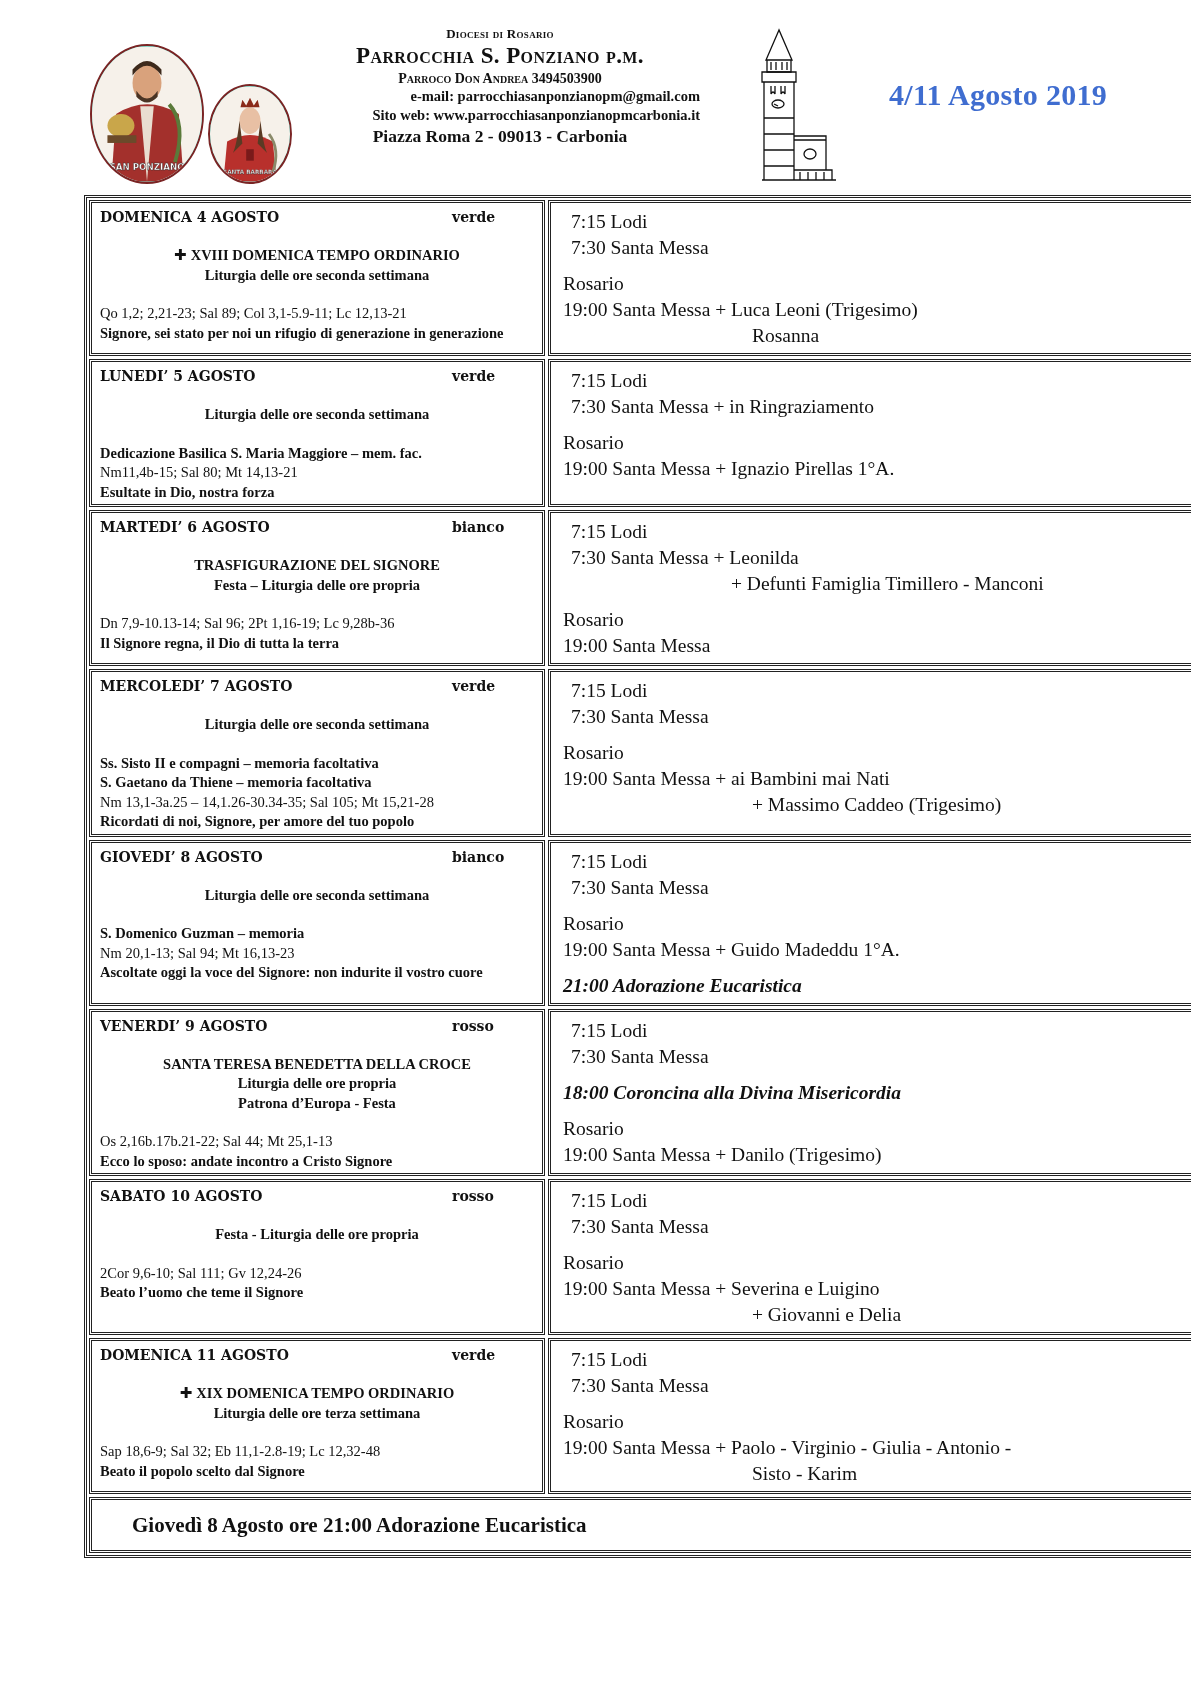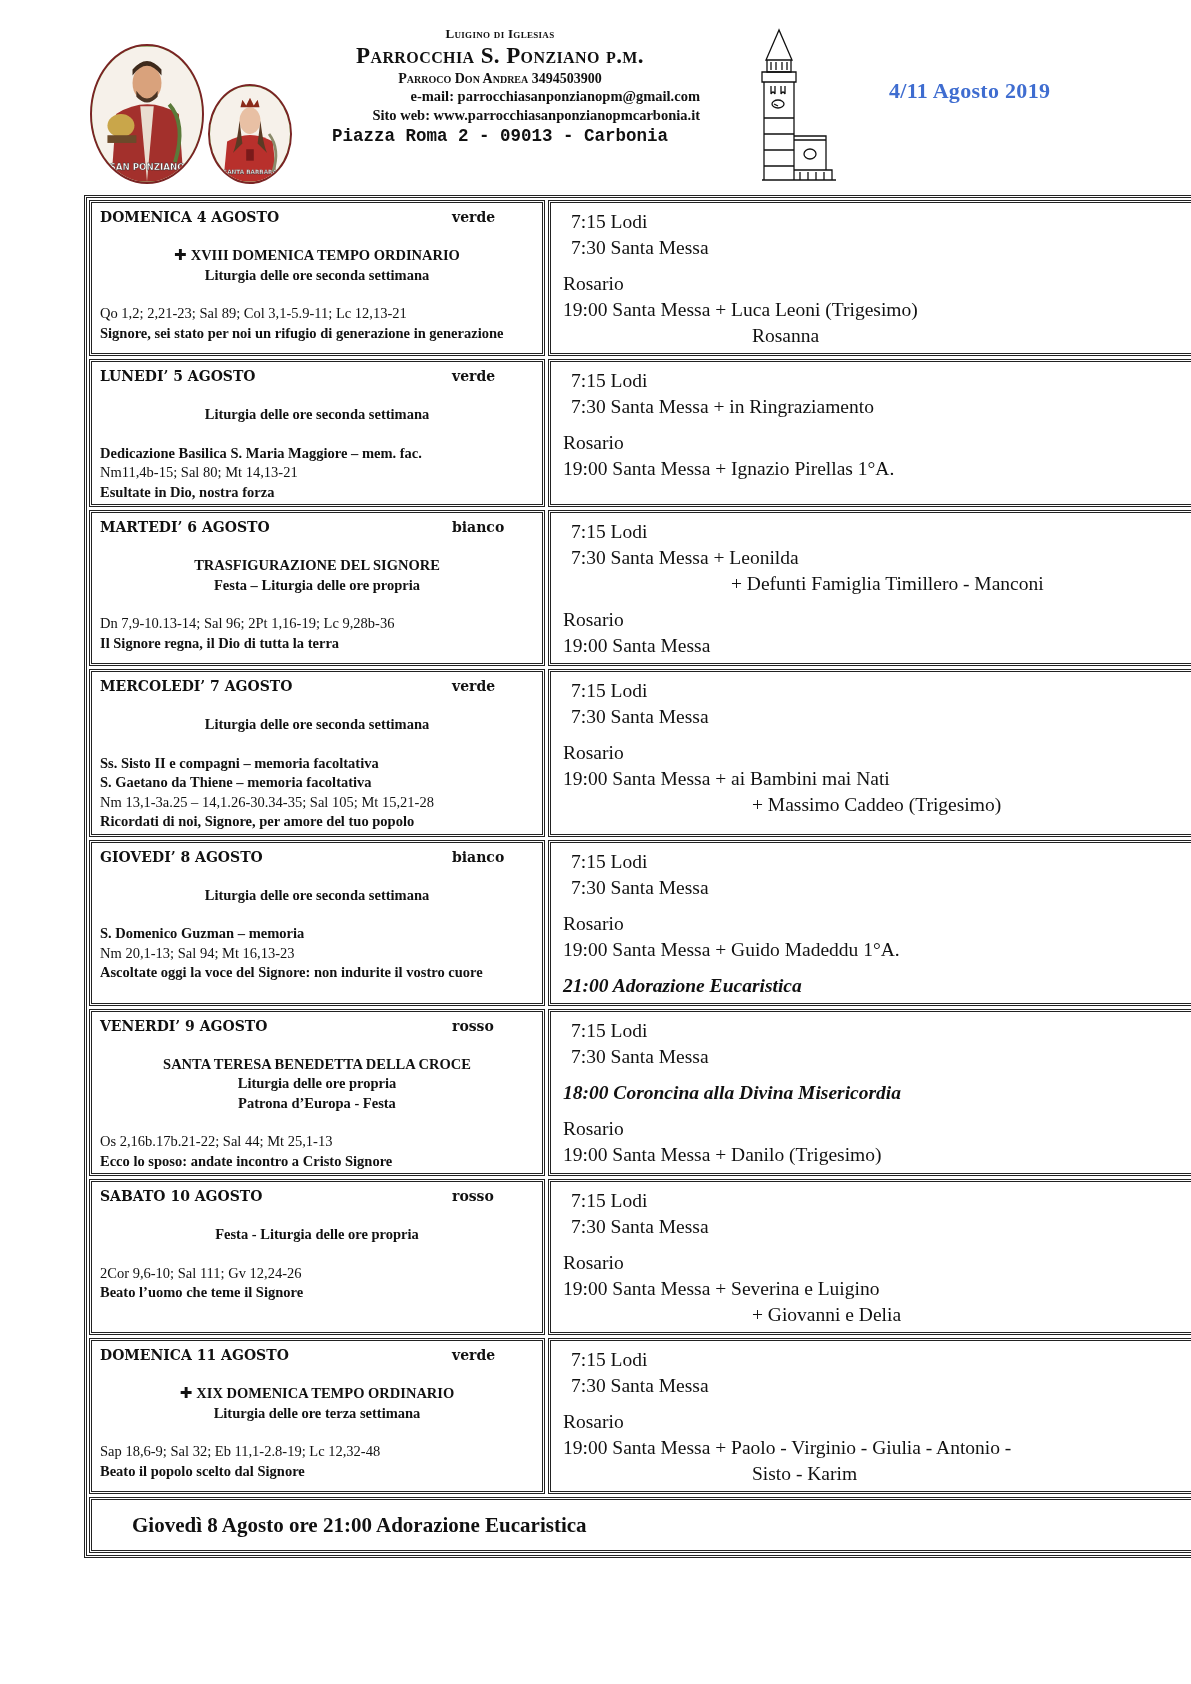--- a/index.html
+++ b/index.html
@@ -1,34 +1,34 @@
 <!DOCTYPE html>
 <html><head>
 <meta charset="utf-8">
 <style>
   * { box-sizing: border-box; margin: 0; padding: 0; }
   html, body { width: 1191px; height: 1684px; background: #ffffff; overflow: hidden; }
   body { position: relative; font-family: "Liberation Serif", serif; color: #111; }
 
   
   .header { position: absolute; left: 0; top: 0; width: 1191px; height: 190px; }
-  .medal { position: absolute; border: 2px solid #7a2424; border-radius: 50%; overflow: hidden; background: #4d7c0f; }
+  .medal { position: absolute; border: 2px solid #7a2424; border-radius: 50%; overflow: hidden; background: #14b8a6; }
   .medal-1 { left: 90px; top: 44px; width: 114px; height: 140px; }
   .medal-2 { left: 208px; top: 84px; width: 84px; height: 100px; }
   .medal svg { width: 100%; height: 100%; display: block; }
 
   .head-text { position: absolute; left: 300px; top: 26px; width: 400px; text-align: center; }
   .diocesi { font-family: "Liberation Serif", serif; font-weight: bold; font-size: 13px; font-variant: small-caps; letter-spacing: 0.3px; line-height: 16px; }
   .parish { font-family: "Liberation Serif", serif; font-weight: bold; font-size: 23px; font-variant: small-caps; line-height: 28px; letter-spacing: 0.4px; }
   .parroco { font-weight: bold; font-size: 14px; font-variant: small-caps; line-height: 17px; }
   .email, .web { font-weight: bold; font-size: 14.5px; line-height: 19px; text-align: right; }
-  .address { font-weight: bold; font-size: 17.5px; line-height: 23px; font-family: Liberation Mono, monospace; }
+  .address { font-weight: bold; font-size: 17.5px; line-height: 23px; }
 
   .church { position: absolute; left: 760px; top: 24px; width: 122px; height: 160px; }
-  .date-range { position: absolute; left: 889px; top: 78px; font-family: "Liberation Serif", serif; font-weight: bold; font-size: 22px; color: #3f6dd0; letter-spacing: 0.3px; }
+  .date-range { position: absolute; left: 889px; top: 78px; font-family: "Liberation Serif", serif; font-weight: bold; font-size: 30px; color: #3f6dd0; letter-spacing: 0.3px; }
 
   
   .schedule { position: absolute; left: 84px; top: 195px; width: 1132px; border: 2px double #222; border-width: 3px; border-style: double; padding: 2px; }
   .row { display: flex; margin-bottom: 3px; }
   .row:last-child { margin-bottom: 0; }
   .cell { border: 3px double #222; }
   .cell-left { width: 456px; margin-right: 3px; padding: 4px 8px 2px 8px; font-family: "Liberation Serif", serif; font-size: 14.5px; line-height: 19.5px; }
   .cell-right { flex: 1; padding: 6px 10px 4px 12px; font-family: "Liberation Serif", serif; font-size: 19.5px; line-height: 26px; }
 
   .day-head { display: flex; justify-content: space-between; font-family: "DejaVu Serif", serif; font-weight: bold; font-size: 14px; line-height: 20px; padding-right: 26px; }
@@ -74,21 +74,21 @@
       <ellipse cx="42" cy="36" rx="11" ry="14" fill="#e8c0a4"></ellipse>
       <path d="M31 36 Q28 62 24 70 L34 60 Z M53 36 Q56 62 60 70 L50 60 Z" fill="#5a3a24"></path>
       <path d="M32 22 L34 14 L38 20 L42 12 L46 20 L50 14 L52 22 Z" fill="#8a2a1a"></path>
       <rect x="38" y="66" width="8" height="12" fill="#7a1a1a"></rect>
       <path d="M62 50 Q74 66 66 90" stroke="#8a8a6a" stroke-width="3" fill="none"></path>
       <text x="42" y="92" text-anchor="middle" font-family="DejaVu Sans, sans-serif" font-size="6" font-weight="bold" fill="#fff" stroke="#333" stroke-width="0.3">SANTA BARBARA</text>
     </svg>
   </div>
 
   <div class="head-text">
-    <div class="diocesi">Luigino di Iglesias</div>
+    <div class="diocesi">Diocesi di Rosario</div>
     <div class="parish">Parrocchia S. Ponziano p.m.</div>
     <div class="parroco">Parroco Don Andrea 3494503900</div>
     <div class="email">e-mail: parrocchiasanponzianopm@gmail.com</div>
     <div class="web">Sito web: www.parrocchiasanponzianopmcarbonia.it</div>
     <div class="address">Piazza Roma 2 - 09013 - Carbonia</div>
   </div>
 
   <svg class="church" viewBox="0 0 122 160">
     <g fill="none" stroke="#111" stroke-width="1.3">
       <path d="M19 6 L6 36 L32 36 Z"></path>

